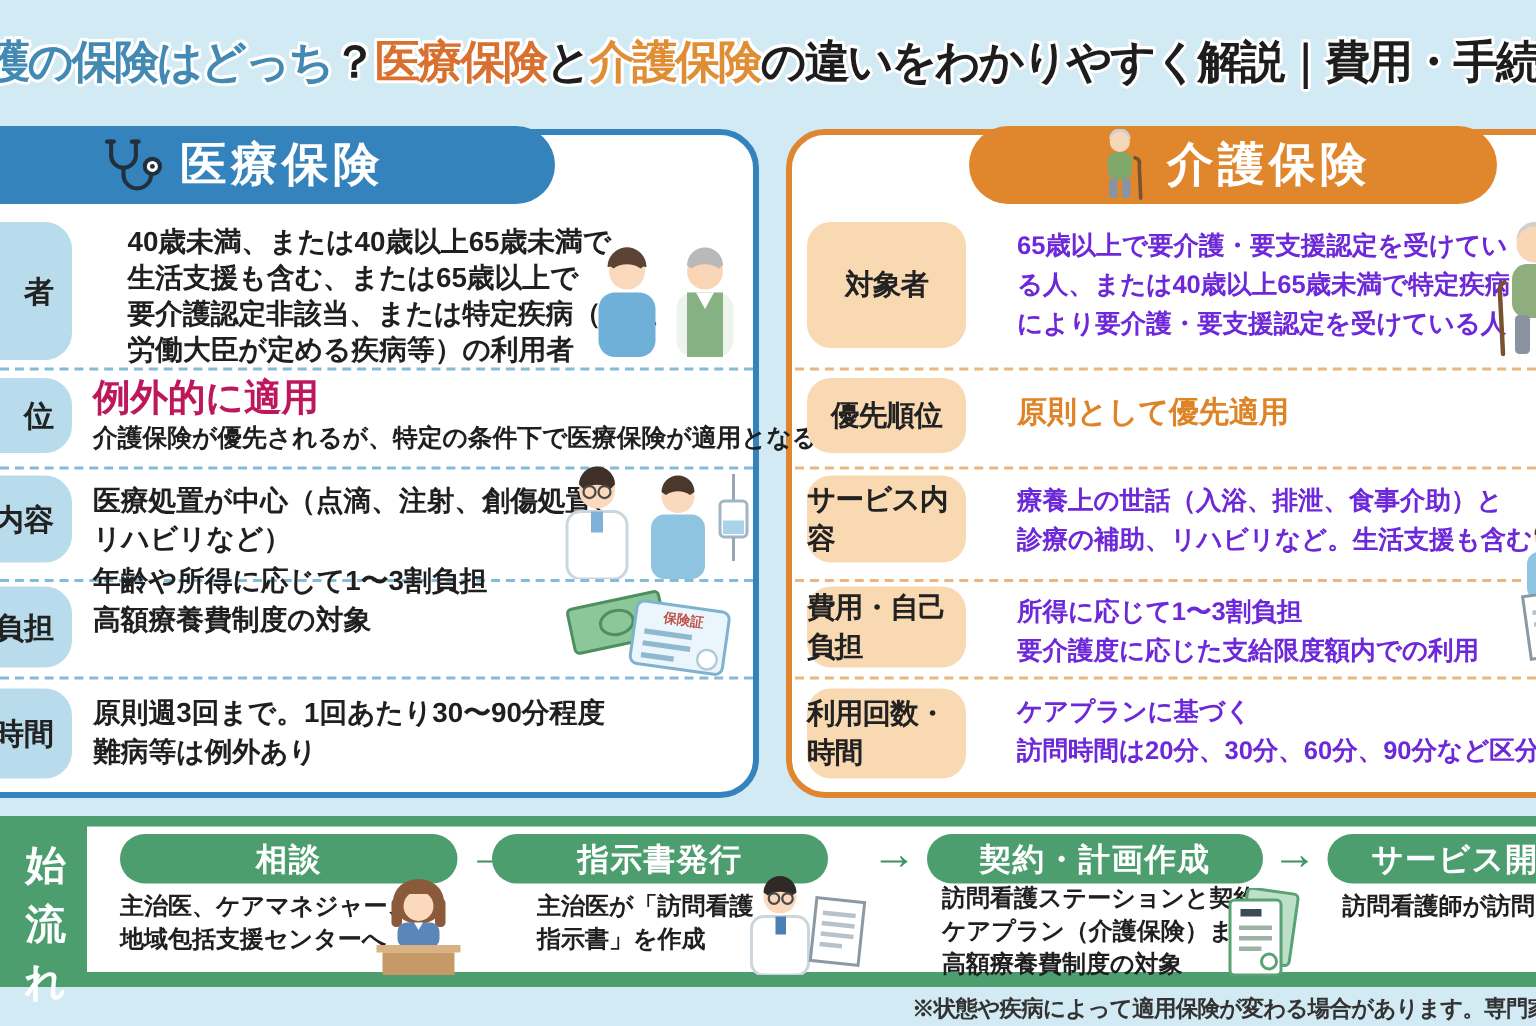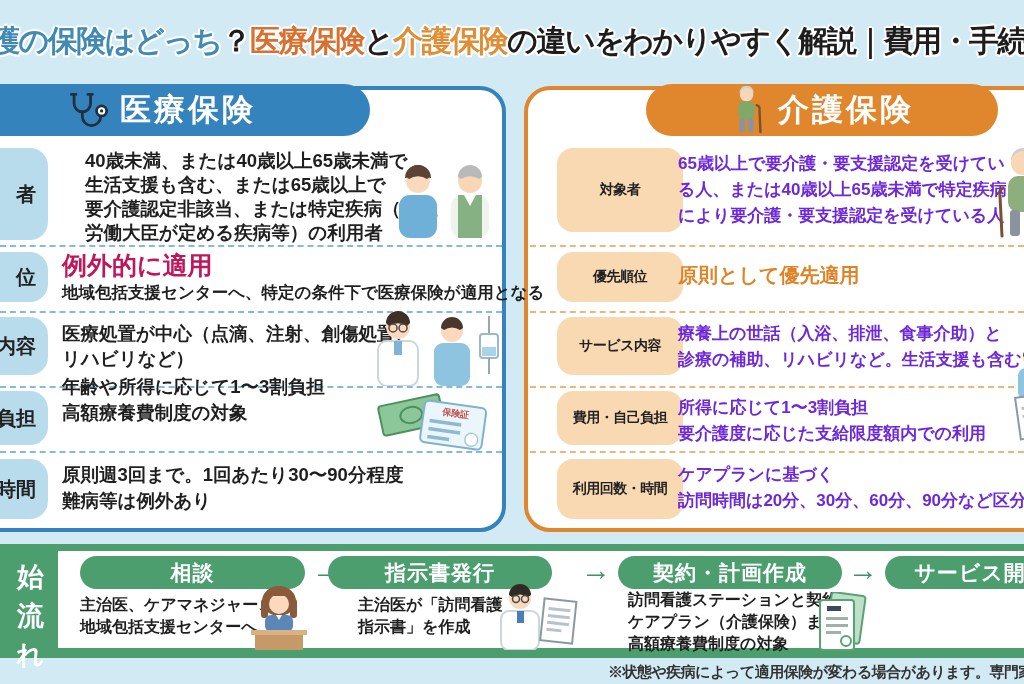--- a/index.html
+++ b/index.html
@@ -16,22 +16,22 @@
   .panel.medical{left:-40px;width:546px;border:4px solid #3583bd;}
   .panel.care{left:524px;width:540px;border:4px solid #df8630;}
   .header-pill{position:absolute;top:84px;height:52px;border-radius:26px;display:flex;align-items:center;
          justify-content:center;gap:12px;color:#fff;font-size:31px;font-weight:800;letter-spacing:3px;z-index:6;}
   .header-pill.medical{left:-50px;width:420px;background:#3583bd;}
   .header-pill.care{left:646px;width:352px;background:#e0872d;}
   
   .mlabel{position:absolute;left:-60px;width:108px;background:#b9dcec;border-radius:18px;display:flex;
           align-items:center;justify-content:flex-end;padding-right:12px;font-size:20px;color:#222;
           z-index:2;box-sizing:border-box;}
-  .clabel{position:absolute;left:538px;width:126px;background:#f8d9b2;border-radius:16px;display:flex;
-          align-items:center;justify-content:center;font-size:14px;letter-spacing:-0.5px;color:#222;z-index:2;margin-left:19px;}
+  .clabel{position:absolute;left:538px;width:106px;background:#f8d9b2;border-radius:16px;display:flex;
+          align-items:center;justify-content:center;font-size:19px;letter-spacing:-0.5px;color:#222;z-index:2;}
   .r1{top:148px;height:92px;} .clabel.r1{height:84px;}
   .r2{top:252px;height:50px;} .r3{top:317px;height:58px;}
   .r4{top:391px;height:54px;} .r5{top:459px;height:60px;}
   
   .mtext{position:absolute;left:62px;font-size:18.5px;line-height:24px;color:#1f1f1f;white-space:nowrap;z-index:2;}
   .ctext{position:absolute;left:678px;font-size:17px;line-height:26px;color:#6d28d9;white-space:nowrap;z-index:2;}
   .m1{top:149px;margin-left:23px;} .m2h{top:253px;color:#be185d;font-size:25px;} .m2l{top:280px;font-size:16.5px;}
   .m3{top:321px;line-height:25px;} .m4{top:374px;line-height:26px;} .m5{top:462px;line-height:26px;}
   .c1{top:151px;} .c2h{top:262px;color:#df8426;font-size:20px;} .c3{top:321px;} .c4{top:395px;} .c5{top:462px;}
   
@@ -85,21 +85,21 @@
   <div class="mlabel r1">者</div>
   <div class="mtext m1">
     <div>40歳未満、または40歳以上65歳未満で</div>
     <div>生活支援も含む、または65歳以上で</div>
     <div>要介護認定非該当、または特定疾病（厚生</div>
     <div>労働大臣が定める疾病等）の利用者</div>
   </div>
 
   <div class="mlabel r2">位</div>
   <div class="mtext m2h">例外的に適用</div>
-  <div class="mtext m2l">地域包括支援センターへ、特定の条件下で医療保険が適用となる</div>
+  <div class="mtext m2l">介護保険が優先されるが、特定の条件下で医療保険が適用となる</div>
 
   <div class="mlabel r3">内容</div>
   <div class="mtext m3">
     <div>医療処置が中心（点滴、注射、創傷処置、</div>
     <div>リハビリなど）</div>
   </div>
 
   <div class="mlabel r4">己負担</div>
   <div class="mtext m4">
     <div>年齢や所得に応じて1〜3割負担</div>
@@ -245,20 +245,23 @@
   </div>
   <div class="step-desc sd2">
     <div>主治医が「訪問看護</div>
     <div>指示書」を作成</div>
   </div>
   <div class="step-desc sd3">
     <div>訪問看護ステーションと契約</div>
     <div>ケアプラン（介護保険）または</div>
     <div>高額療養費制度の対象</div>
   </div>
+  <div class="step-desc sd4">
+    <div>訪問看護師が訪問</div>
+  </div>
 
   <svg class="ill ill-woman" width="66" height="66" viewBox="0 0 66 66">
     <ellipse cx="33" cy="17" rx="17" ry="15" fill="#8a5a3b"></ellipse>
     <circle cx="33" cy="20" r="10" fill="#fbd9bd"></circle>
     <rect x="15" y="15" width="7" height="19" rx="3" fill="#8a5a3b"></rect>
     <rect x="44" y="15" width="7" height="19" rx="3" fill="#8a5a3b"></rect>
     <path d="M23 12 a11 8 0 0 1 20 0 z" fill="#8a5a3b"></path>
     <rect x="19" y="31" width="28" height="17" rx="6" fill="#5b87b8"></rect>
     <path d="M30 31 l3 5 3 -5 z" fill="#fff"></path>
     <rect x="5" y="46" width="56" height="5" fill="#d9b284"></rect>

